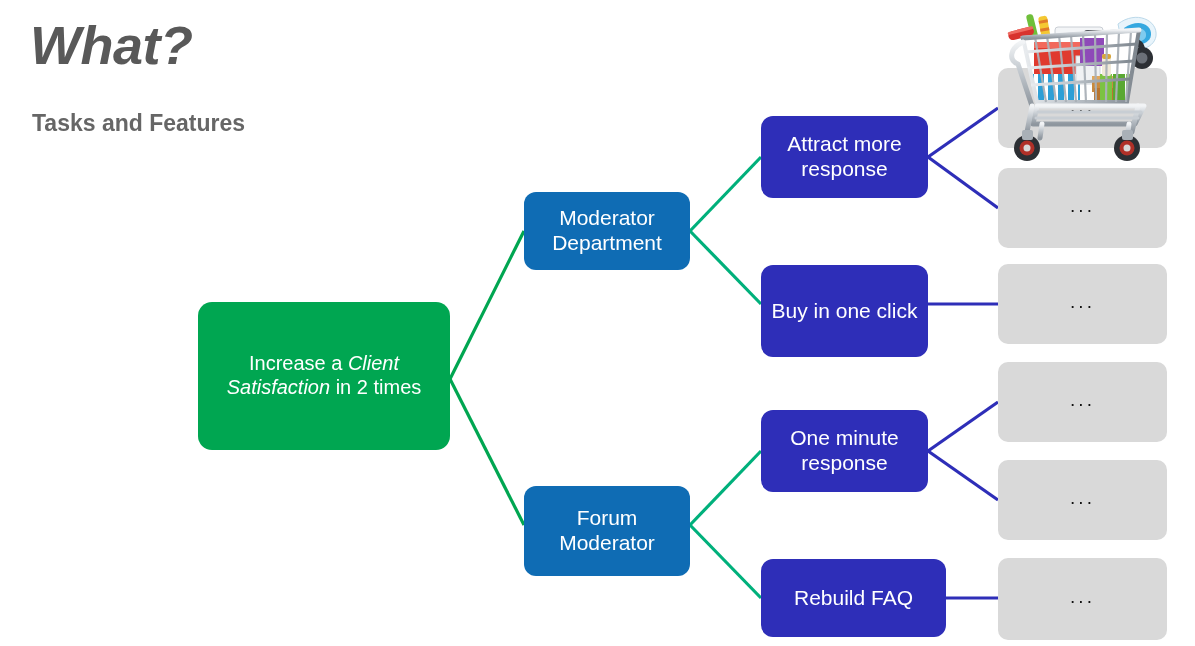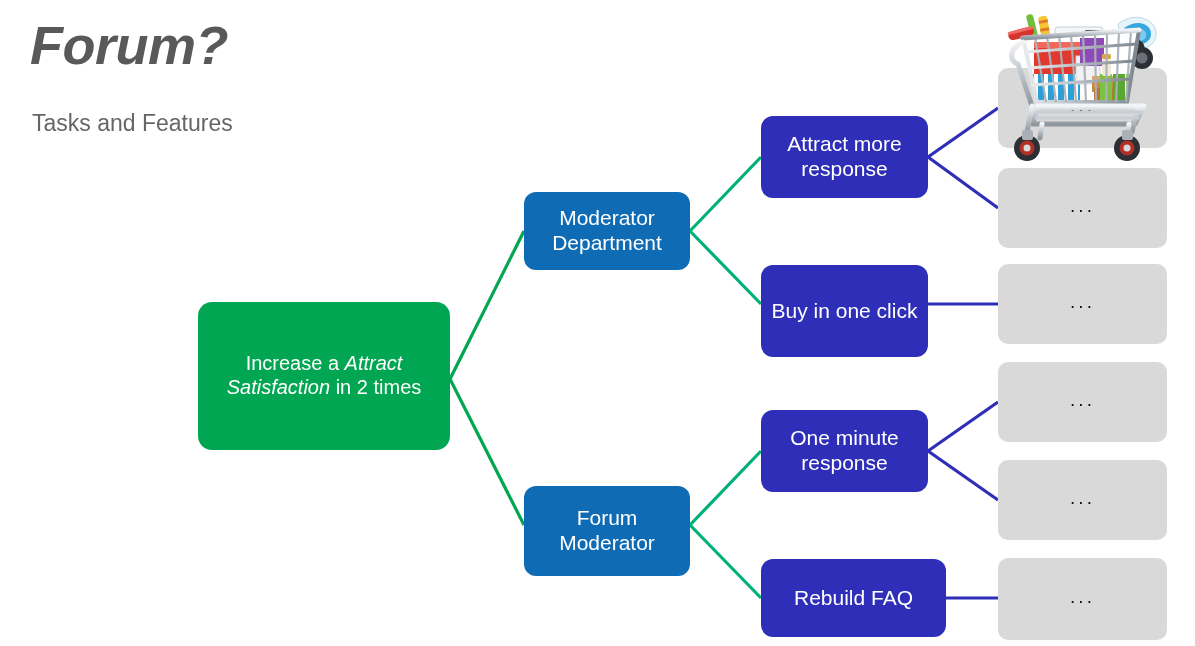--- a/index.html
+++ b/index.html
@@ -27,21 +27,21 @@
     color: #595959;
     letter-spacing: -0.5px;
     line-height: 1.1;
     white-space: nowrap;
   }
   #subtitle {
     position: absolute;
     left: 32px;
     top: 110px;
     font-size: 23px;
-    font-weight: normal;
+    font-weight: bold;
     color: #666666;
     line-height: 1.2;
     white-space: nowrap;
   }
 
   
   #connectors {
     position: absolute;
     left: 0;
     top: 0;
@@ -95,21 +95,21 @@
     width: 176px;
     height: 166px;
     pointer-events: none;
   }
 </style>
 </head>
 <body>
 
 <div id="slide">
 
-  <div id="title">Forum?</div>
+  <div id="title">What?</div>
   <div id="subtitle">Tasks and Features</div>
 
   <svg id="connectors" viewBox="0 0 1195 646" xmlns="http://www.w3.org/2000/svg">
 
     <path d="M450,379 L524,231" stroke="#00A651" stroke-width="3.2" fill="none"></path>
     <path d="M450,379 L524,525" stroke="#00A651" stroke-width="3.2" fill="none"></path>
 
     <path d="M690,231 L761,157" stroke="#00B07B" stroke-width="3.2" fill="none"></path>
     <path d="M690,231 L761,304" stroke="#00B07B" stroke-width="3.2" fill="none"></path>
 
@@ -140,21 +140,21 @@
     <span class="label">...</span>
   </div>
   <div class="node node-placeholder" style="left:998px; top:460px; width:169px; height:80px;">
     <span class="label">...</span>
   </div>
   <div class="node node-placeholder" style="left:998px; top:558px; width:169px; height:82px;">
     <span class="label">...</span>
   </div>
 
   <div class="node node-root" style="left:198px; top:302px; width:252px; height:148px;">
-    <span class="label"><span>Increase a </span><span class="it">Attract Satisfaction</span><span> in 2 times</span></span>
+    <span class="label"><span>Increase a </span><span class="it">Client Satisfaction</span><span> in 2 times</span></span>
   </div>
 
   <div class="node node-dept" style="left:524px; top:192px; width:166px; height:78px;">
     <span class="label">Moderator Department</span>
   </div>
   <div class="node node-dept" style="left:524px; top:486px; width:166px; height:90px;">
     <span class="label">Forum Moderator</span>
   </div>
 
   <div class="node node-task" style="left:761px; top:116px; width:167px; height:82px;">

